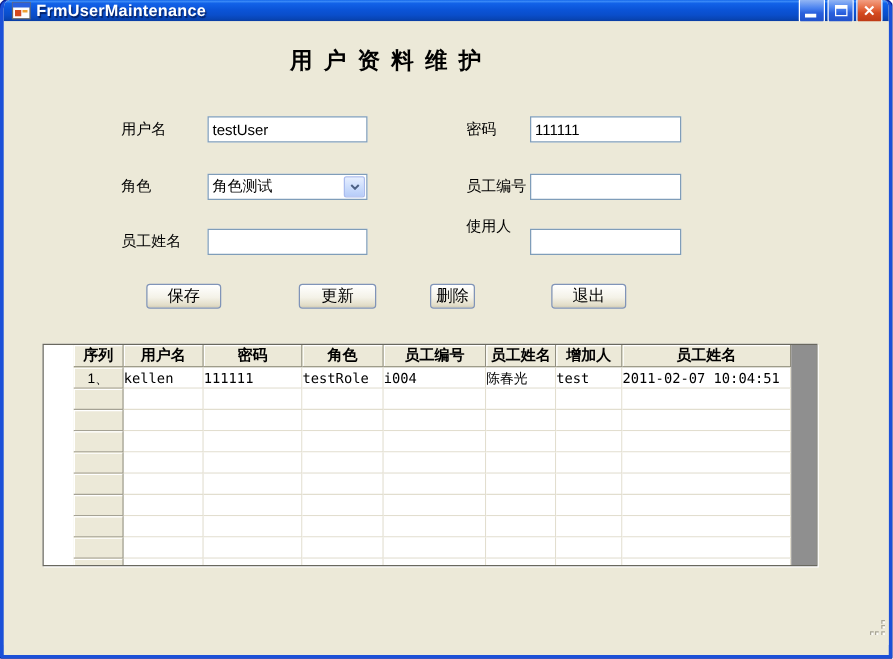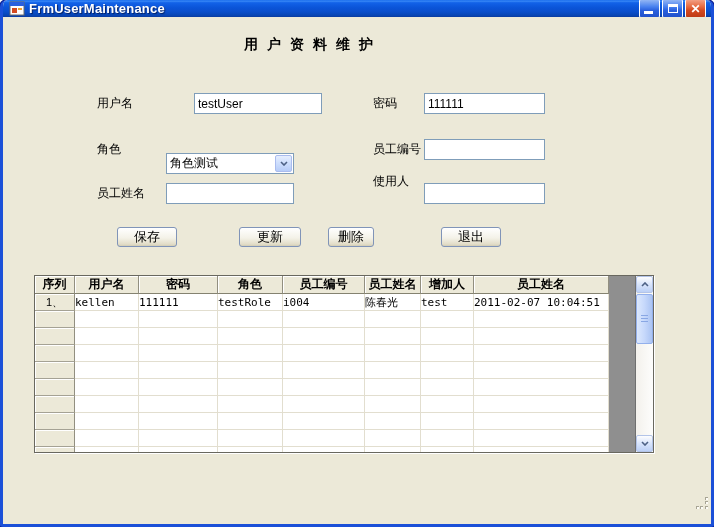--- a/index.html
+++ b/index.html
@@ -31,21 +31,21 @@
   .wbtn.min,.wbtn.max{background:linear-gradient(180deg,#9dbdf5 0%,#4a82ef 40%,#2a60dd 60%,#1f4fc8 100%);}
   .wbtn.close{background:linear-gradient(180deg,#f4a68c 0%,#e66b42 40%,#d4491f 60%,#bb3914 100%);}
   .glyph-min{position:absolute;left:4px;bottom:4px;width:9px;height:3px;background:#fff;}
   .glyph-max{width:10px;height:9px;border:1px solid #fff;border-top:3px solid #fff;}
   .glyph-close{color:#fff;font-size:12px;font-weight:bold;line-height:1;}
 
   .client{position:relative;width:708px;height:499px;background:#ece9d8;}
 
   .heading{
     position:absolute;left:0;top:19px;width:620px;text-align:center;
-    font-size:14px;font-weight:bold;letter-spacing:9px;color:#000;
+    font-size:18px;font-weight:bold;letter-spacing:9px;color:#000;
   }
 
   .lbl{position:absolute;height:21px;line-height:21px;font-size:12px;color:#000;white-space:nowrap;}
   .txt{
     position:absolute;height:21px;border:1px solid #7f9db9;background:#fff;
     font-family:"Liberation Sans",sans-serif;font-size:12px;padding:0 3px;outline:none;
   }
 
   .combo{
     position:absolute;height:21px;border:1px solid #7f9db9;background:#fff;
@@ -63,21 +63,21 @@
     background:linear-gradient(180deg,#ffffff 0%,#f4f2e8 55%,#e2ddc8 90%,#d2ccb5 100%);
     font-family:"Liberation Sans",sans-serif;font-size:13px;color:#000;padding:0;cursor:default;
   }
 
   
   .grid{
     position:absolute;left:31px;top:258px;width:620px;height:178px;
     border:1px solid #69685f;background:#fff;display:flex;overflow:hidden;
     box-shadow:1px 1px 0 #fff;
   }
-  .grid-table{border-collapse:separate;border-spacing:0;table-layout:fixed;width:574px;flex:0 0 auto;align-self:flex-start;}
+  .grid-table{border-collapse:separate;border-spacing:0;table-layout:fixed;width:574px;flex:0 0 auto;align-self:flex-start;padding-left:24px;}
   .grid-table th,.grid-table td{padding:0;overflow:hidden;white-space:nowrap;}
   .hc{
     height:18px;background:#ece9d8;font-size:12px;font-weight:bold;text-align:center;
     border-right:1px solid #928f80;border-bottom:1px solid #848270;
     box-shadow:inset 1px 1px 0 #fff;
   }
   .rowhead{
     height:17px;background:#ece9d8;text-align:center;font-size:11px;
     border-right:1px solid #928f80;border-bottom:1px solid #a5a294;
     box-shadow:inset 1px 1px 0 #fff;
@@ -132,44 +132,44 @@
           <span class="glyph-close">✕</span>
         </div>
     </div>
   </div>
 
   <div class="client">
 
     <div class="heading">用户资料维护</div>
 
     <span class="lbl" style="left:94px;top:76px">用户名</span>
-    <input class="txt" style="left: 163px; top: 76px; width: 128px; margin-left: 28px;" value="testUser">
+    <input class="txt" style="left: 163px; top: 76px; width: 128px;" value="testUser">
     <span class="lbl" style="left:370px;top:76px">密码</span>
     <input class="txt" style="left: 421px; top: 76px; width: 121px;" value="111111">
 
     <span class="lbl" style="left:94px;top:122px">角色</span>
-    <div class="combo" style="left:163px;top:136px;width:128px">
+    <div class="combo" style="left:163px;top:122px;width:128px">
       <span class="combo-text">角色测试</span>
       <span class="combo-btn">
         <svg class="chev" width="8" height="5" viewBox="0 0 8 5">
             <polyline points="1,1 4,4 7,1" fill="none" stroke="#4d6185" stroke-width="1.6"></polyline>
           </svg>
       </span>
     </div>
     <span class="lbl" style="left:370px;top:122px">员工编号</span>
     <input class="txt" style="left: 421px; top: 122px; width: 121px;" value="">
 
     <span class="lbl" style="left:94px;top:166px">员工姓名</span>
     <input class="txt" style="left: 163px; top: 166px; width: 128px;" value="">
     <span class="lbl" style="left:370px;top:154px">使用人</span>
     <input class="txt" style="left: 421px; top: 166px; width: 121px;" value="">
 
     <button class="btn" style="left:114px;top:210px;width:60px">保存</button>
     <button class="btn" style="left:236px;top:210px;width:62px">更新</button>
-    <button class="btn" style="left:325px;top:210px;width:46px">删除</button>
+    <button class="btn" style="left:341px;top:210px;width:36px">删除</button>
     <button class="btn" style="left:438px;top:210px;width:60px">退出</button>
 
     <div class="grid">
       <table class="grid-table" id="gridTable">
           <colgroup>
             <col style="width: 40px;">
             <col style="width: 64px;">
             <col style="width: 79px;">
             <col style="width: 65px;">
             <col style="width: 82px;">

